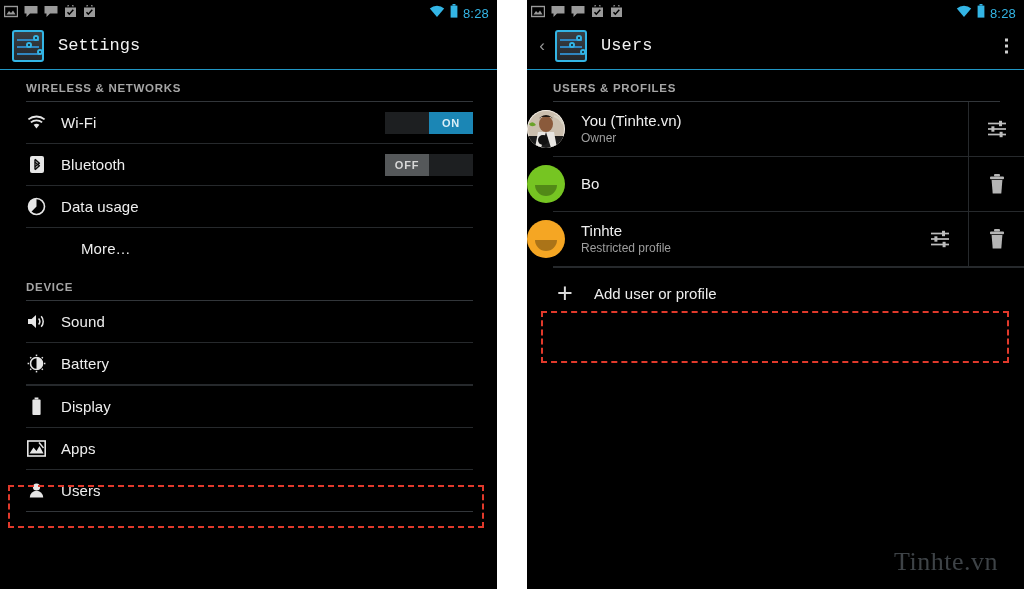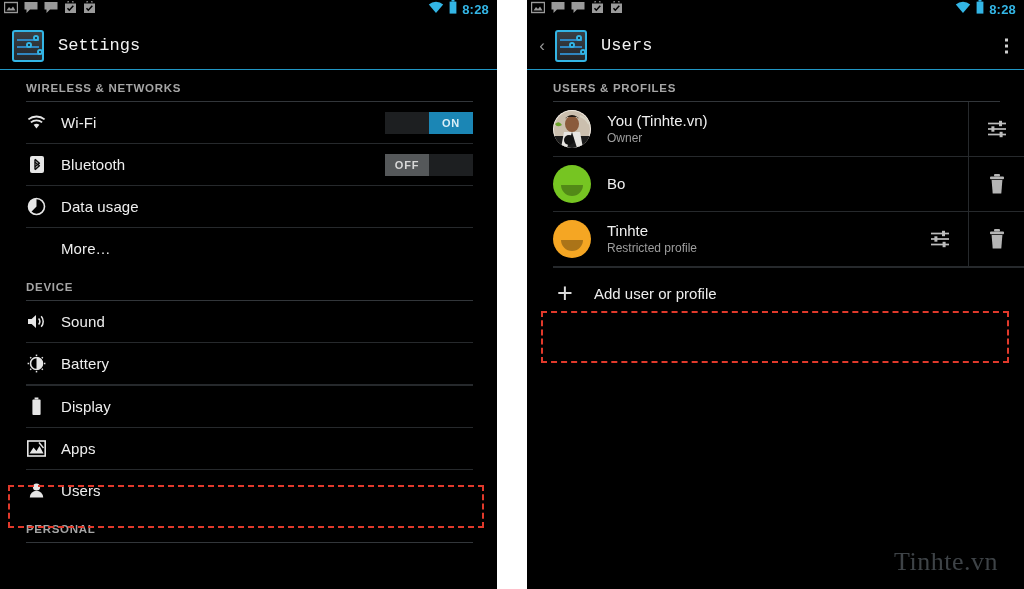--- a/index.html
+++ b/index.html
@@ -14,22 +14,22 @@
   
   .panel {
     position: absolute; top: 0; height: 589px;
     background: #000000; overflow: hidden;
   }
   .panel-left  { left: 0;   width: 497px; }
   .panel-right { left: 527px; width: 497px; }
 
   
   .statusbar {
-    height: 22px; background: #000; display: flex; align-items: flex-start;
-    padding: 0 6px 0 4px; position: relative; font-weight: bold;
+    height: 22px; background: #000; display: flex; align-items: flex-end;
+    padding: 0 6px 0 4px; position: relative;
   }
   .sb-left { display: flex; align-items: center; gap: 6px; }
   .sb-right { position: absolute; right: 8px; display: flex; align-items: center; gap: 5px; }
   .sb-time { color: #33b5e5; font-size: 13px; letter-spacing: .2px; line-height: 1; }
   .sb-ico { display: block; }
 
   
   .actionbar {
     height: 48px; background: #000; display: flex; align-items: center;
     position: relative; border-bottom: 1px solid #2196c4;
@@ -64,21 +64,21 @@
   }
   .sec-rule { height: 1px; background: #32363a; margin: 0 24px 0 26px; }
 
   .row {
     height: 41px; display: flex; align-items: center;
     padding-left: 26px; position: relative;
   }
   .row-sep { height:1px; background:#26292c; margin: 0 24px 0 26px; }
   .row-ico { width: 21px; height: 21px; flex: 0 0 auto; display:flex; align-items:center; justify-content:center; }
   .row-label { color: #eeeeee; font-size: 15px; margin-left: 14px; letter-spacing: .1px; }
-  .row-label.indent { margin-left: 35px; }
+  .row-label.indent { margin-left: 55px; }
 
   
   .toggle {
     position: absolute; right: 24px; top: 50%; transform: translateY(-50%);
     width: 88px; height: 22px; background: #1d1f21; display: flex; align-items: stretch;
   }
   .toggle .thumb {
     width: 50%; display: flex; align-items: center; justify-content: center;
     font-size: 11px; font-weight: bold; letter-spacing: .8px;
   }
@@ -86,21 +86,20 @@
   .toggle.off .thumb { margin-left: 0;   background: #55585a; color: #d8d8d8; }
 
   
   .dashed {
     position: absolute; border: 2px dashed #e0392b; pointer-events: none;
   }
 
   
   .urow {
     height: 54px; display: flex; align-items: center; position: relative;
-    padding-left: 26px;
   }
   .avatar { width: 38px; height: 38px; border-radius: 50%; position: relative; overflow:hidden; flex:0 0 auto; }
   .avatar .mouth {
     position:absolute; left:50%; top:52%; transform: translateX(-50%);
     width: 22px; height: 11px; border-radius: 0 0 22px 22px; background: rgba(0,0,0,.30);
   }
   .avatar.photo { background: #d8cfc4; }
   .utext { margin-left: 16px; display: flex; flex-direction: column; justify-content: center; }
   .uname { color: #f0f0f0; font-size: 15px; line-height: 18px; }
   .usub  { color: #9e9e9e; font-size: 12px; line-height: 15px; margin-top: 1px; }
@@ -306,21 +305,20 @@
       <div class="row">
         <span class="row-ico">
           <svg width="17" height="17" viewBox="0 0 17 17">
               <circle cx="8.5" cy="5" r="3.6" fill="#e6e6e6"></circle>
               <path d="M1.8 15.5 a6.7 6.7 0 0 1 13.4 0 Z" fill="#e6e6e6"></path>
             </svg>
         </span>
         <span class="row-label">Users</span>
       </div>
 
-      <div class="sec-header">PERSONAL</div>
       <div class="sec-rule"></div>
 
       <div class="row">
         
         
       </div>
     </div>
 
     <div class="dashed" style="left:8px; top:485px; width:476px; height:43px;"></div>
   </div>

